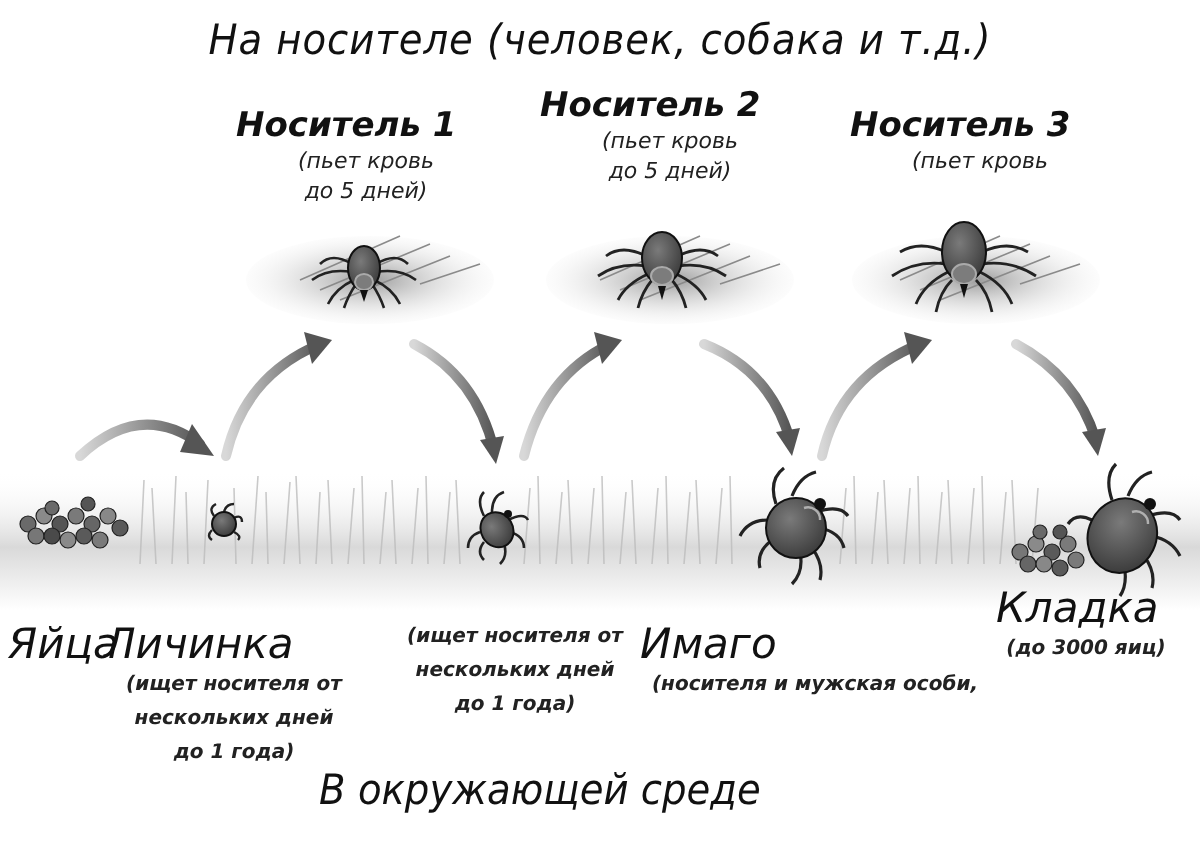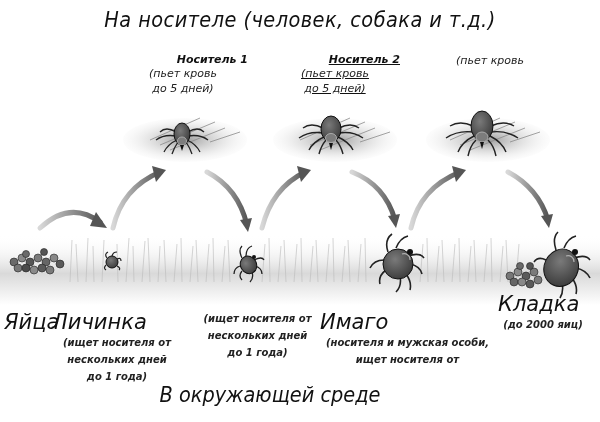--- a/index.html
+++ b/index.html
@@ -1,21 +1,21 @@
 <!DOCTYPE html>
 <html><head>
   <meta charset="utf-8">
   <style>
     html, body { margin: 0; padding: 0; background: #ffffff; }
     body { width: 600px; height: 422px; position: relative; overflow: hidden;
            font-family: "DejaVu Sans", sans-serif; color: #111; }
     .abs { position: absolute; }
     .title { font-style: italic; font-weight: bold; text-align: center; white-space: nowrap; }
     .top-title { left: 0; width: 600px; top: 8px; font-size: 21px; font-weight: normal; letter-spacing: 0.5px; transform: scaleX(0.92); }
-    .host-name { font-size: 11px; font-weight: bold; font-style: italic; text-align: right; white-space: nowrap; }
+    .host-name { font-size: 17px; font-weight: bold; font-style: italic; text-align: left; white-space: nowrap; }
     .host-note { font-size: 11px; font-style: italic; text-align: center; line-height: 15px; white-space: nowrap; color: #222; }
     .stage-name { font-size: 21px; font-style: italic; font-weight: normal; text-align: left; white-space: nowrap; }
     .stage-note { font-size: 10px; font-style: italic; font-weight: bold; text-align: center; line-height: 17px; white-space: nowrap; color: #222; }
     .bottom-title { left: 0; width: 540px; top: 383px; font-size: 21px; font-weight: normal; font-style: italic; text-align: center; transform: scaleX(0.92); }
     svg.scene { position: absolute; left: 0; top: 0; }
   </style>
 </head>
 <body>
 
 <svg class="scene" width="600" height="422" viewBox="0 0 600 422">
@@ -170,27 +170,28 @@
 </svg>
 
 <div class="abs title top-title">На носителе (человек, собака и т.д.)</div>
 
 <div class="abs" style="left:118px; top:53px; width:130px;">
   <div class="host-name">Носитель 1</div>
   <div class="host-note">(пьет кровь</div>
   <div class="host-note">до 5 дней)</div>
 </div>
 
-<div class="abs" style="left:270px; top:53px; width:130px;text-decoration:underline;">
+<div class="abs" style="left:270px; top:43px; width:130px;">
   <div class="host-name">Носитель 2</div>
   <div class="host-note">(пьет кровь</div>
   <div class="host-note">до 5 дней)</div>
 </div>
 
 <div class="abs" style="left:425px; top:53px; width:130px;">
+  <div class="host-name">Носитель 3</div>
   <div class="host-note">(пьет кровь</div>
 </div>
 
 <div class="abs" style="left:4px; top:310px; width:60px;">
   <div class="stage-name">Яйца</div>
 </div>
 
 <div class="abs" style="left:52px; top:310px; width:130px;">
   <div class="stage-name">Личинка</div>
   <div class="stage-note">(ищет носителя от</div>
@@ -200,21 +201,20 @@
 
 <div class="abs" style="left:195px; top:310px; width:125px;">
   <div class="stage-note">(ищет носителя от</div>
   <div class="stage-note">нескольких дней</div>
   <div class="stage-note">до 1 года)</div>
 </div>
 
 <div class="abs" style="left:320px; top:310px; width:175px;">
   <div class="stage-name">Имаго</div>
   <div class="stage-note">(носителя и мужская особи,</div>
-  <div class="stage-note">ищет носителя от</div>
 </div>
 
 <div class="abs" style="left:498px; top:292px; width:90px;">
   <div class="stage-name">Кладка</div>
-  <div class="stage-note">(до 2000 яиц)</div>
+  <div class="stage-note">(до 3000 яиц)</div>
 </div>
 
 <div class="abs bottom-title">В окружающей среде</div>
 
 </body></html>

